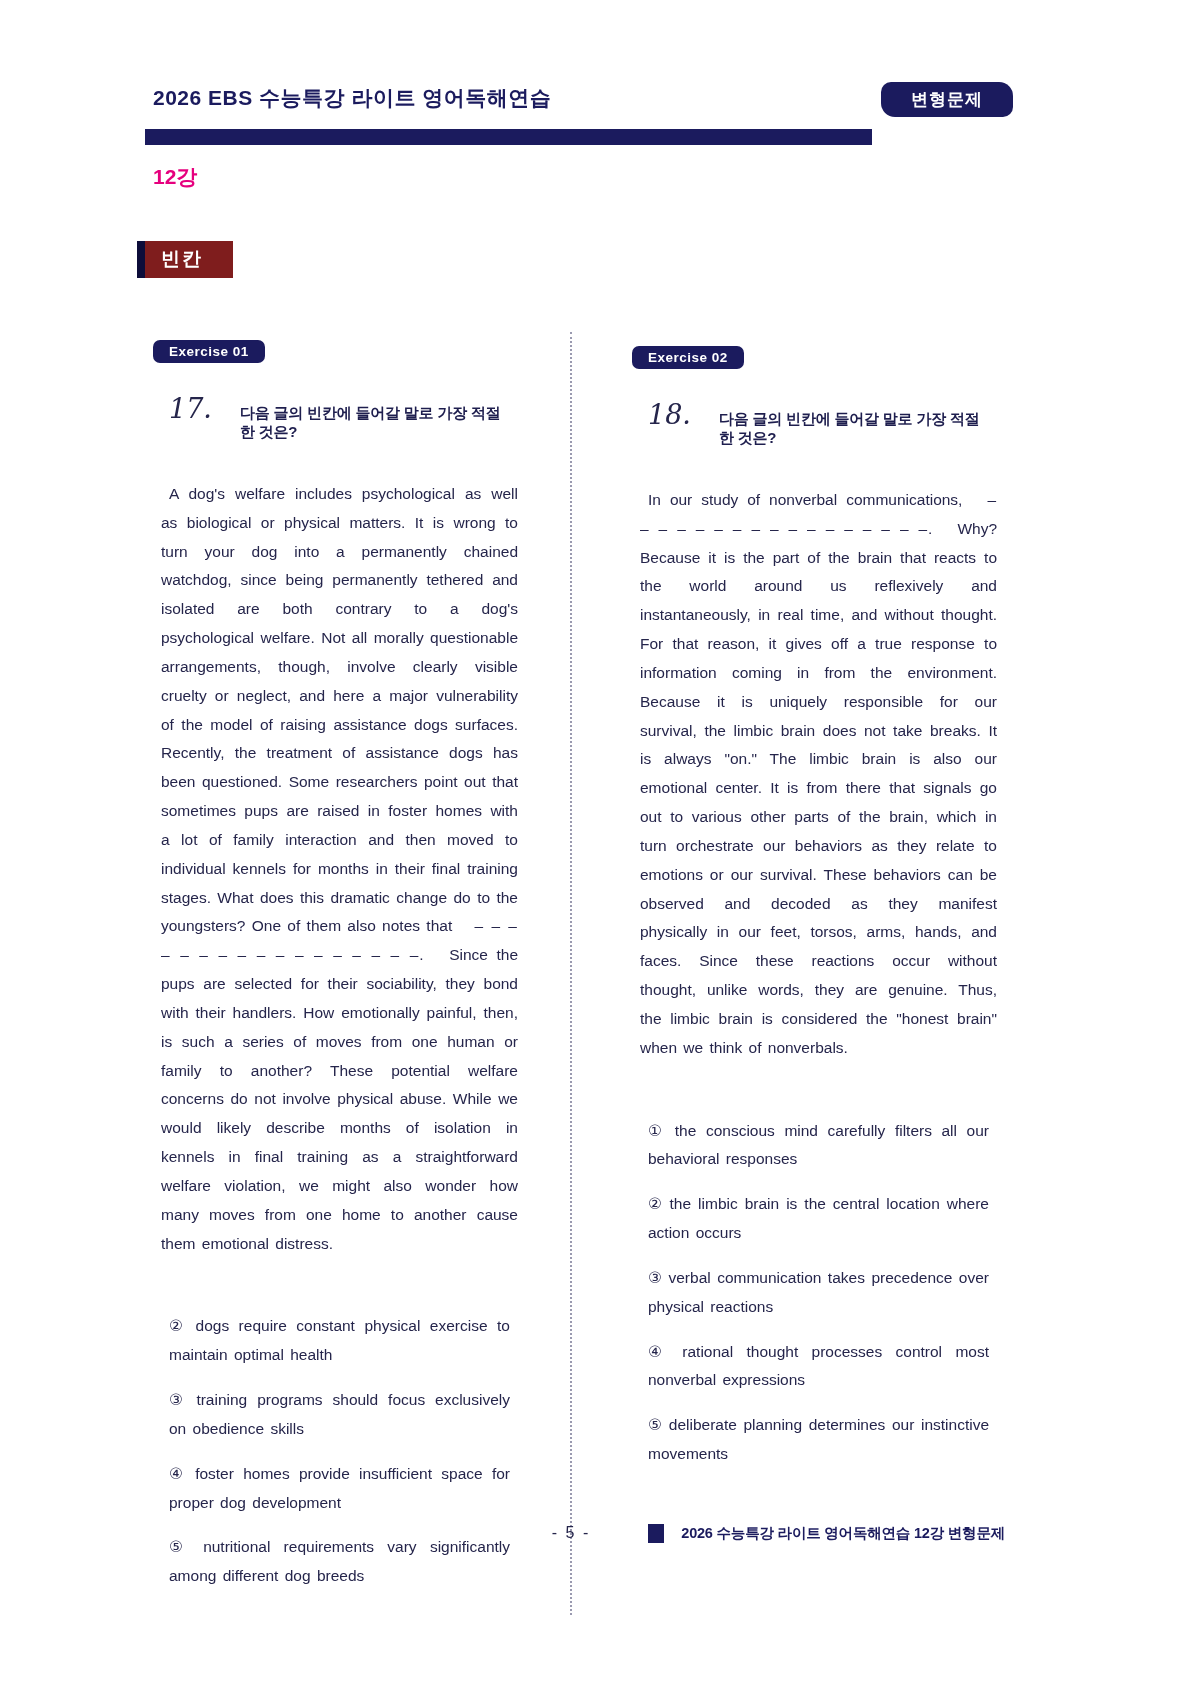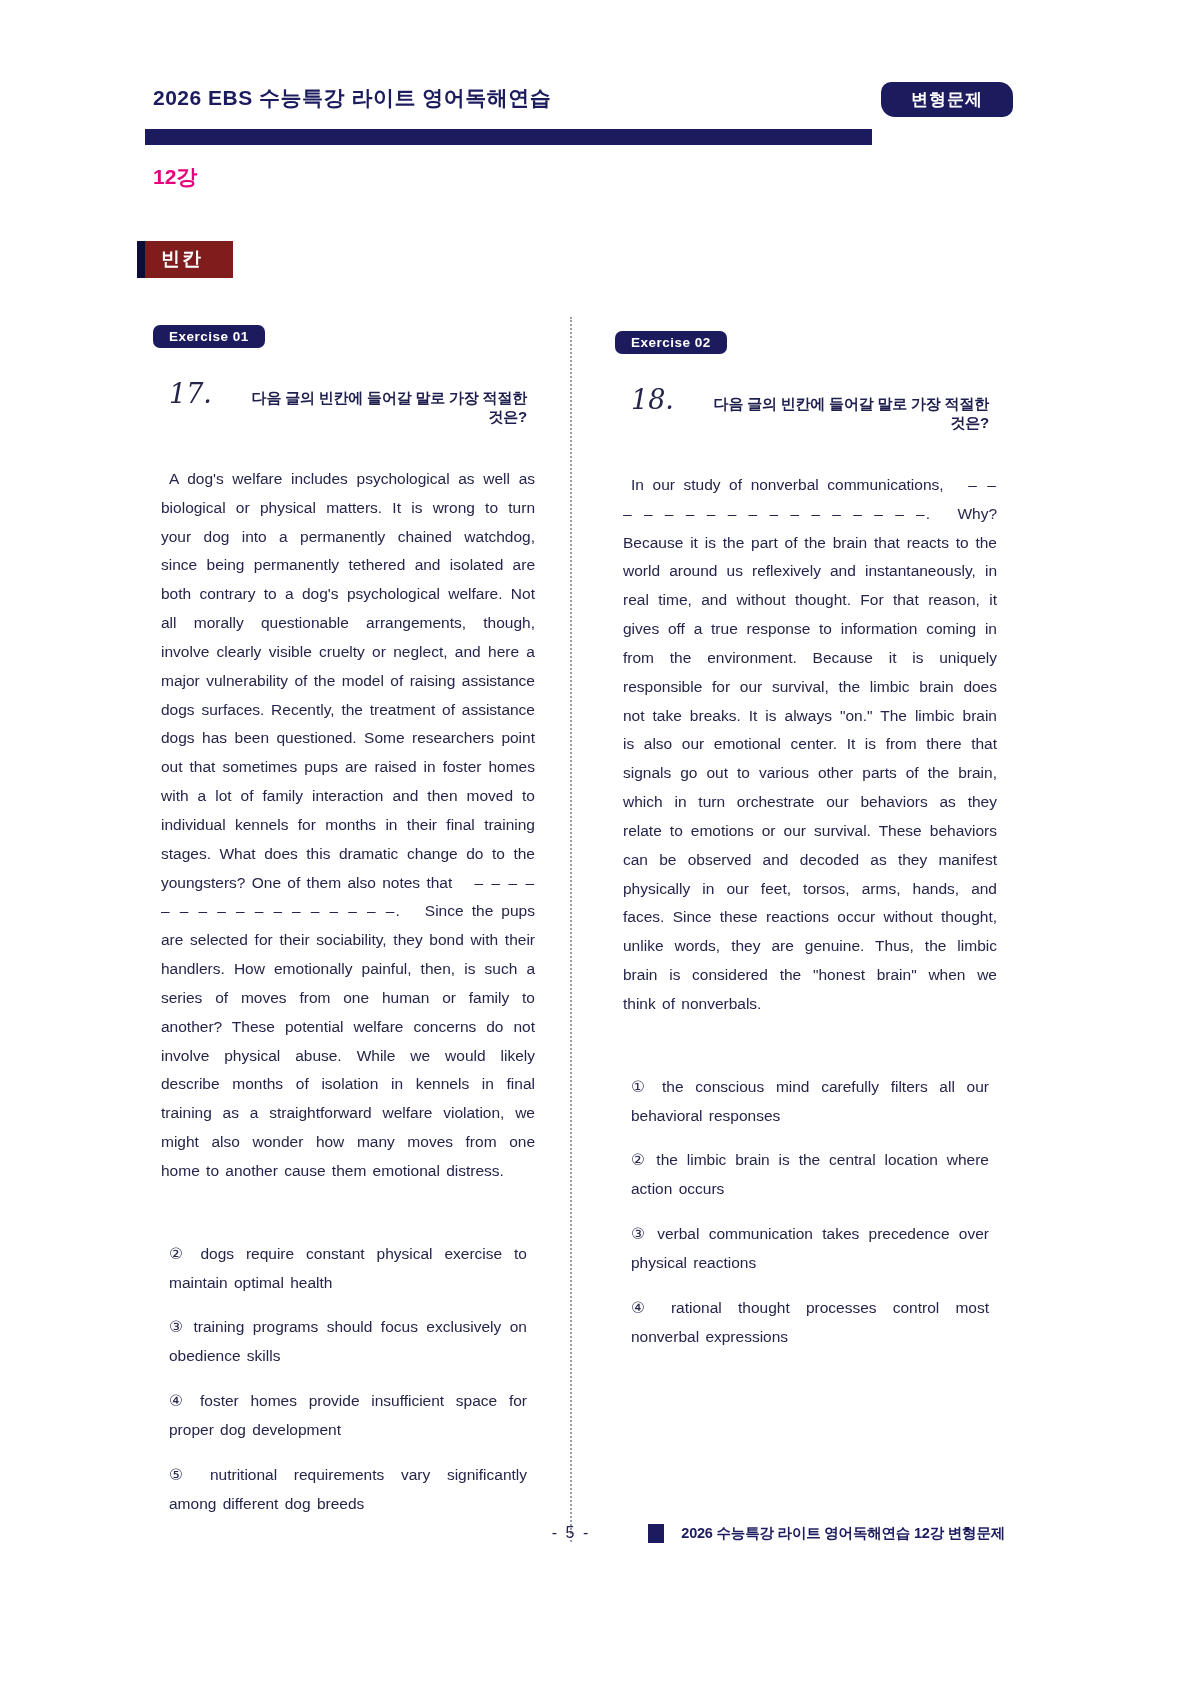--- a/index.html
+++ b/index.html
@@ -34,33 +34,33 @@
   .section-label {
     display: inline-block; margin-top: 34px;
     background: #7f1d1d; color: #ffffff;
     font-size: 19px; font-weight: bold;
     padding: 5px 30px 6px 16px;
     border-left: 8px solid #0d0d3a;
     letter-spacing: 2px;
   }
 
   
-  .columns { display: flex; margin-top: 31px; align-items: stretch; }
+  .columns { display: flex; margin-top: 46px; align-items: stretch; gap: 17px; }
   .col { width: 430px; }
   .col.right { padding-top: 14px; }
   .divider { border-left: 2px dotted #9a9ab0; margin: 0 19px; }
 
   .exercise-badge {
     display: inline-block;
     background: #1b1b5e; color: #ffffff;
     font-size: 13.5px; font-weight: bold;
     padding: 4px 16px; border-radius: 7px;
     letter-spacing: 0.5px;
   }
-  .question-line { margin-top: 14px; display: flex; align-items: baseline; text-align: right; }
+  .question-line { margin-top: 14px; display: flex; align-items: baseline; }
   .qnum {
     font-family: "DejaVu Serif", "Liberation Serif", serif;
     font-style: italic; font-size: 27px; color: #25254b;
     margin-right: 12px; flex: 0 0 auto;
   }
   .qtext { font-size: 15px; font-weight: bold; color: #1e1e4e; letter-spacing: -0.2px; }
 
   .passage {
     margin-top: 14px;
     font-size: 15.5px; line-height: 1.86;
@@ -136,20 +136,21 @@
         <div class="question-line">
           <span class="qnum">18.</span>
           <span class="qtext">다음 글의 빈칸에 들어갈 말로 가장 적절한 것은?</span>
         </div>
         <p class="passage"><span>In our study of nonverbal communications, </span><span class="blank">– – – – – – – – – – – – – – – – –.</span><span> Why? Because it is the part of the brain that reacts to the world around us reflexively and instantaneously, in real time, and without thought. For that reason, it gives off a true response to information coming in from the environment. Because it is uniquely responsible for our survival, the limbic brain does not take breaks. It is always "on." The limbic brain is also our emotional center. It is from there that signals go out to various other parts of the brain, which in turn orchestrate our behaviors as they relate to emotions or our survival. These behaviors can be observed and decoded as they manifest physically in our feet, torsos, arms, hands, and faces. Since these reactions occur without thought, unlike words, they are genuine. Thus, the limbic brain is considered the "honest brain" when we think of nonverbals.</span></p>
         <div class="options">
           <p class="option">① the conscious mind carefully filters all our behavioral responses</p>
           <p class="option">② the limbic brain is the central location where action occurs</p>
           <p class="option">③ verbal communication takes precedence over physical reactions</p>
           <p class="option">④ rational thought processes control most nonverbal expressions</p>
+          <p class="option">⑤ deliberate planning determines our instinctive movements</p>
         </div>
       </div>
 
     </div>
   </div>
 
   <div class="footer">
     <div class="page-num">- 5 -</div>
     <div class="footer-right">
       <span class="footer-bar"></span>

